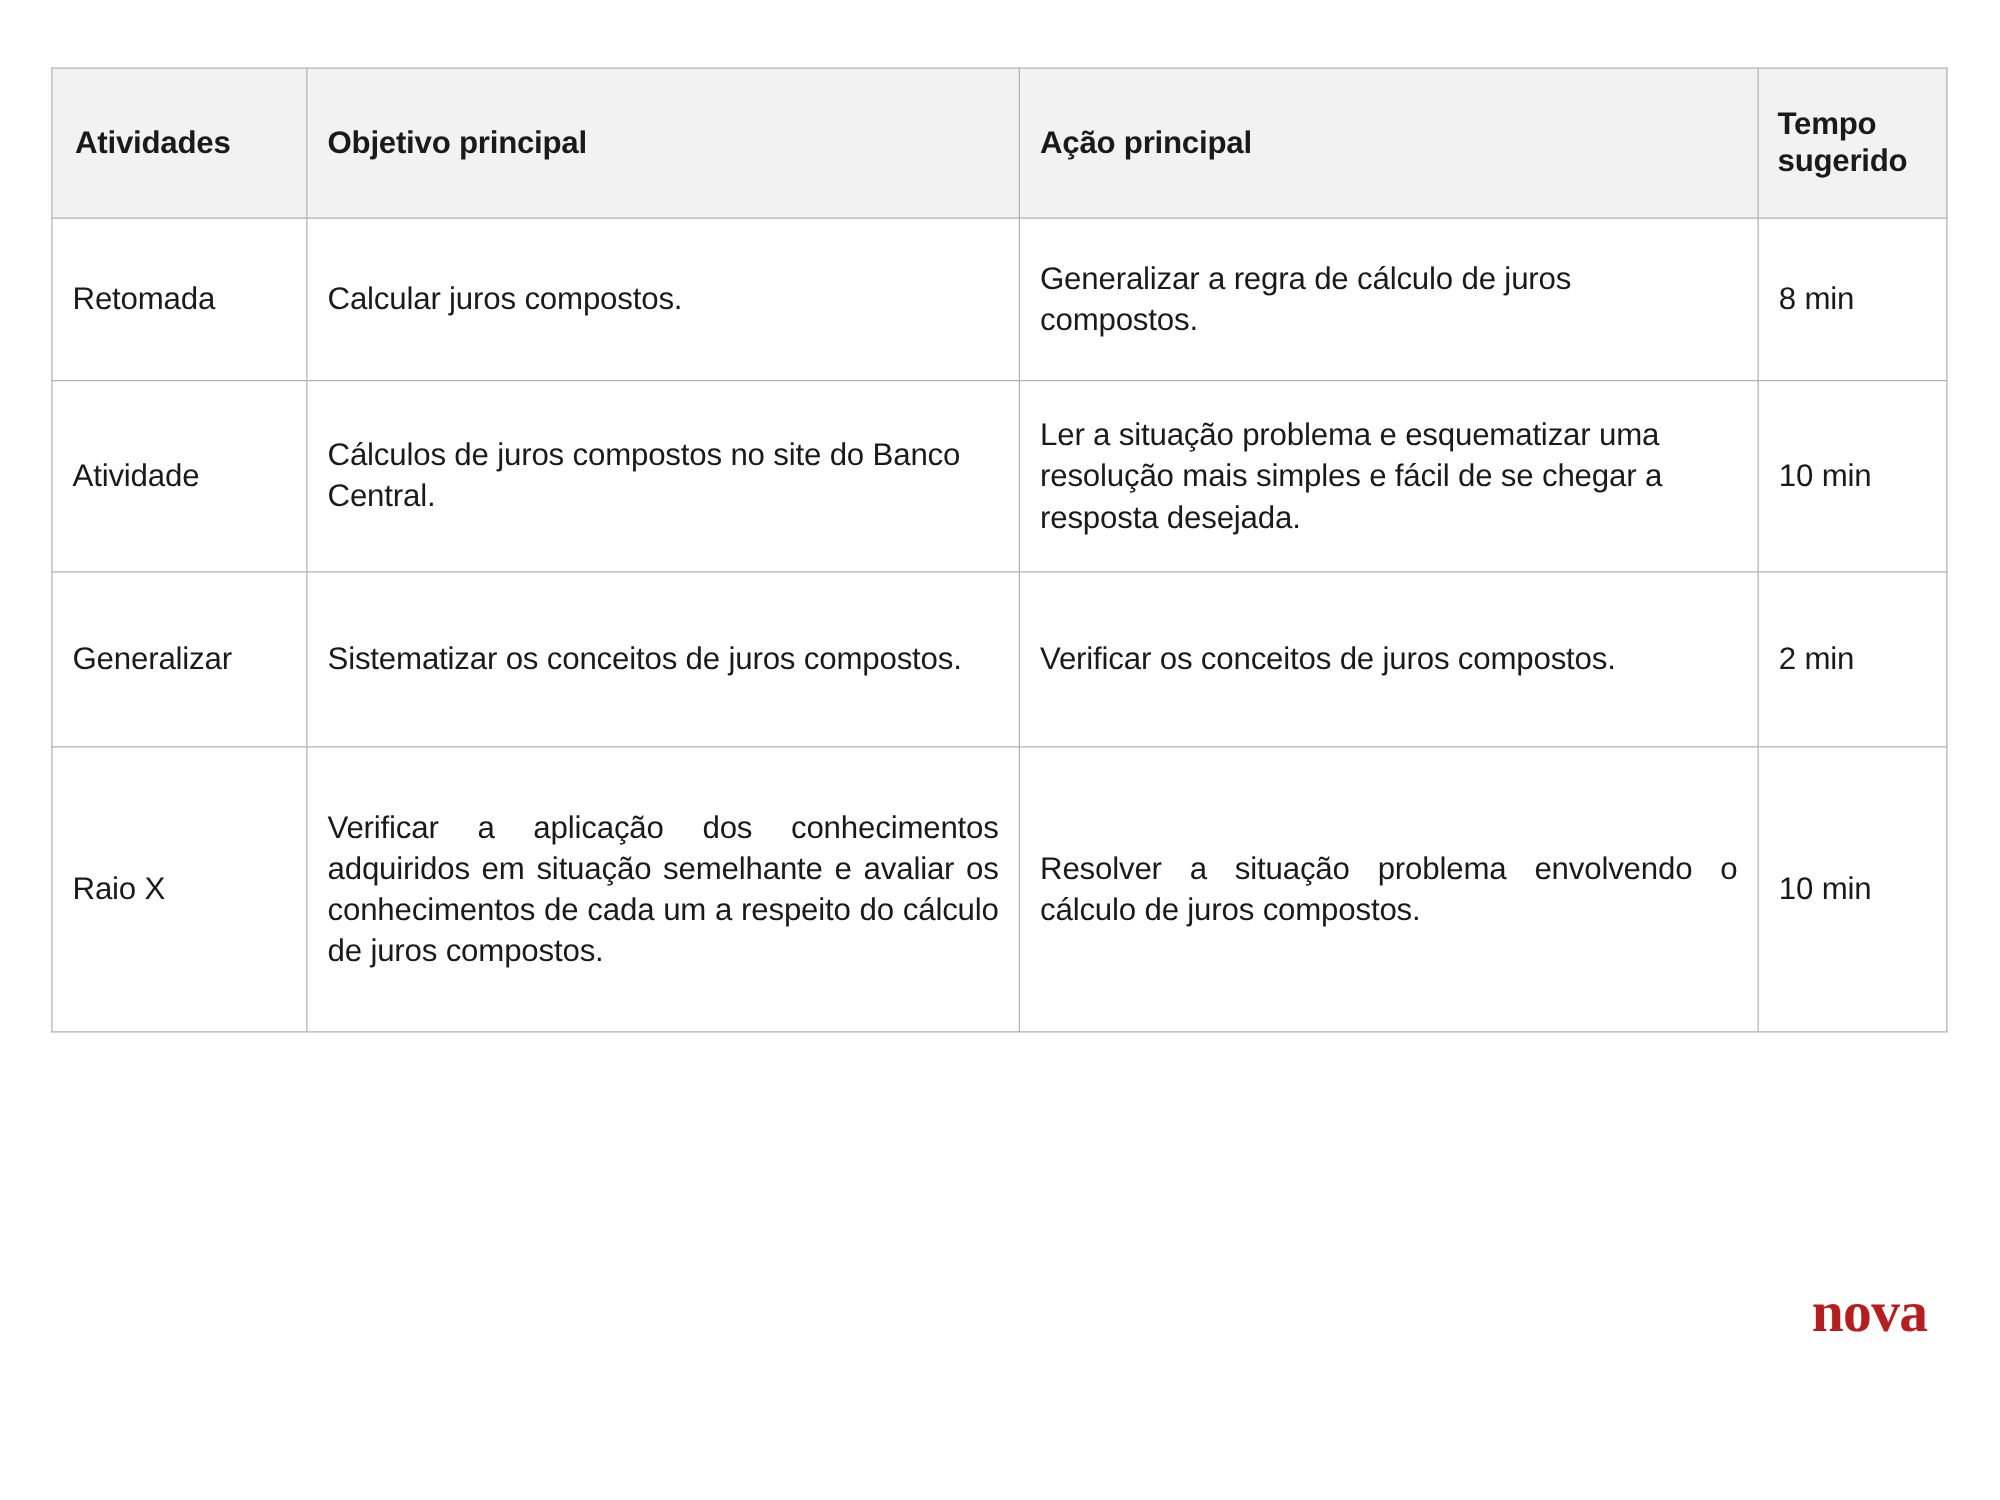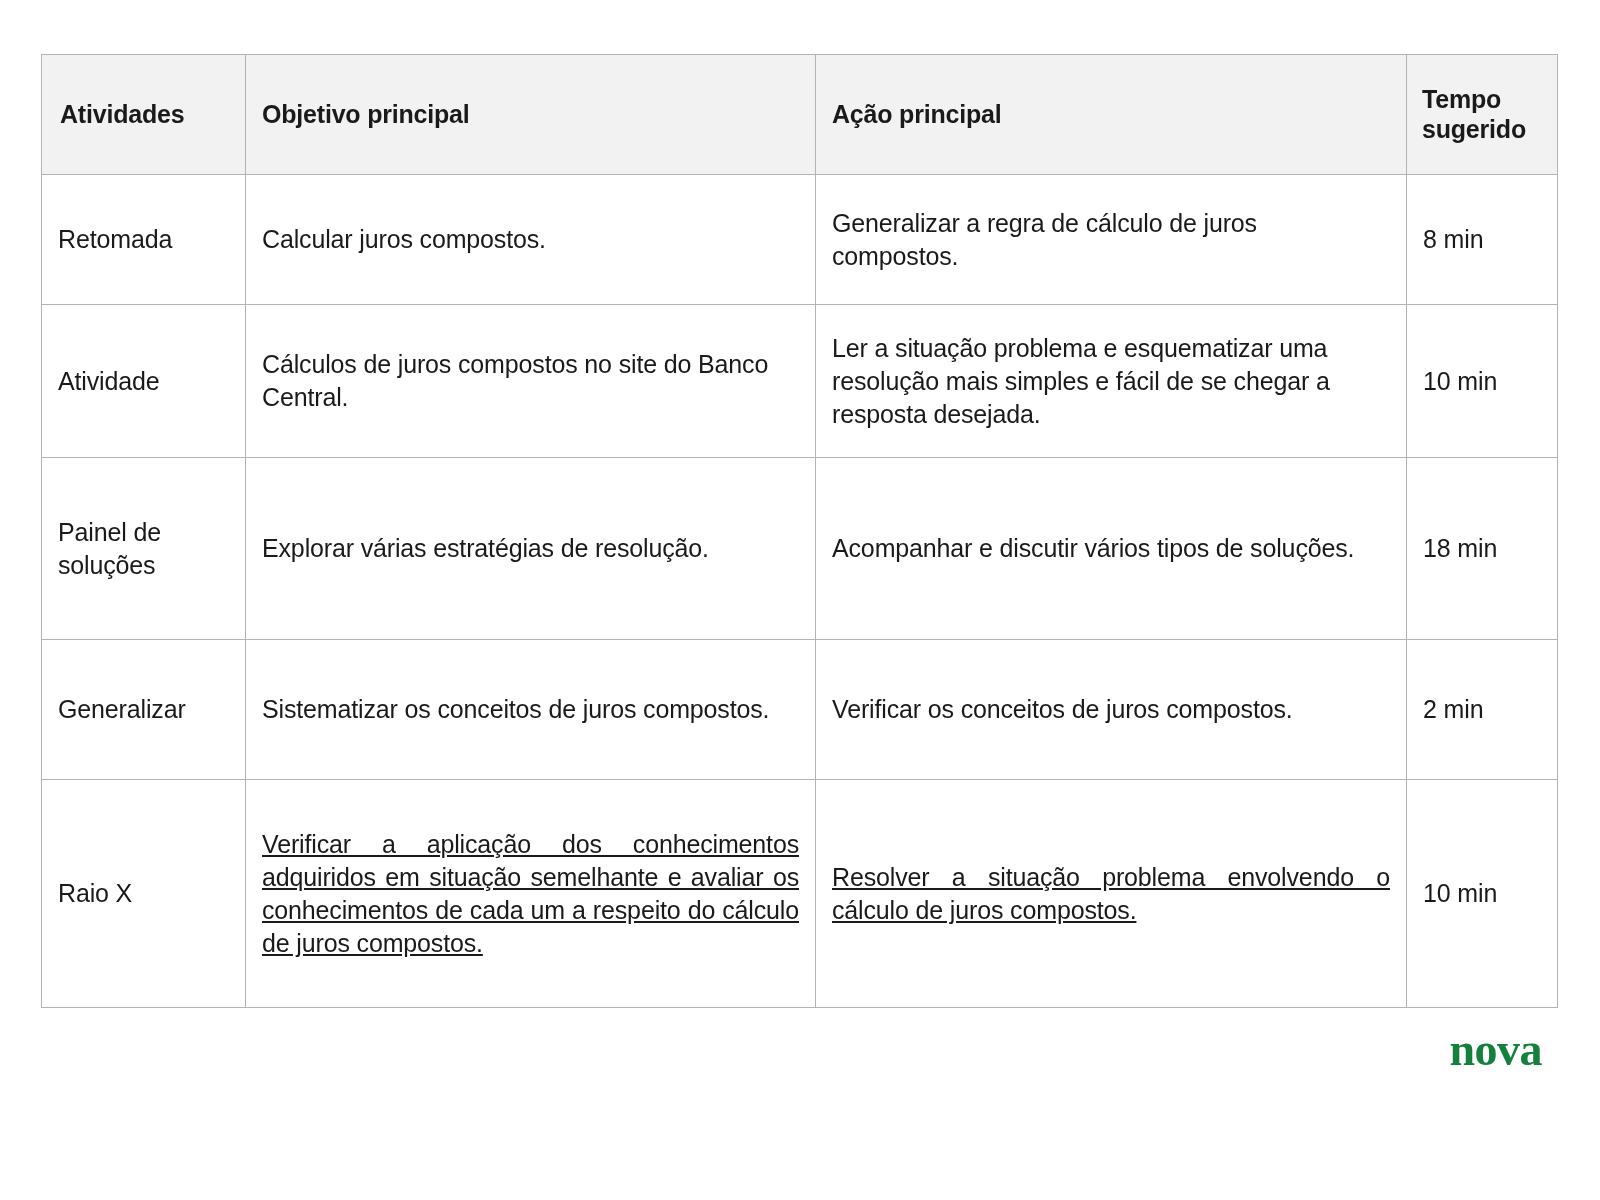--- a/index.html
+++ b/index.html
@@ -68,41 +68,41 @@
     padding-left: 18px;
   }
   .cell-objetivo { padding-left: 18px; padding-right: 22px; }
   .cell-acao     { padding-left: 16px; padding-right: 20px; }
   .cell-tempo    {
     font-size: 26px;
     padding-left: 15px;
     white-space: nowrap;
   }
 
-  .justify { text-align: justify; text-align-last: left; text-decoration: underline; }
+  .justify { text-align: justify; text-align-last: left; }
 
   
   tr.row-0 td { height: 130px; }
   tr.row-1 td { height: 153px; }
   tr.row-2 td { height: 182px; }
   tr.row-3 td { height: 140px; }
   tr.row-4 td { height: 228px; }
 
   
   .logo {
     position: absolute;
     right: 58px;
     top: 1028px;
     width: 190px;
     text-align: right;
     font-family: "Liberation Serif", "DejaVu Serif", serif;
     font-weight: bold;
     font-size: 46px;
     line-height: 0.94;
-    color: #15803d;
+    color: #b91c1c;
     letter-spacing: -0.5px;
     user-select: none;
   }
   .logo .logo-line { display: block; }
 </style>
 </head>
 <body>
 
 <div class="page">
 
@@ -130,26 +130,20 @@
         <td class="cell-tempo">8 min</td>
       </tr>
 
       <tr class="row-1">
         <td class="cell-atividade">Atividade</td>
         <td class="cell-objetivo">Cálculos de juros compostos no site do Banco Central.</td>
         <td class="cell-acao">Ler a situação problema e esquematizar uma resolução mais simples e fácil de se chegar a resposta desejada.</td>
         <td class="cell-tempo">10 min</td>
       </tr>
 
-      <tr class="row-2">
-        <td class="cell-atividade">Painel de soluções</td>
-        <td class="cell-objetivo">Explorar várias estratégias de resolução.</td>
-        <td class="cell-acao">Acompanhar e discutir vários tipos de soluções.</td>
-        <td class="cell-tempo">18 min</td>
-      </tr>
 
       <tr class="row-3">
         <td class="cell-atividade">Generalizar</td>
         <td class="cell-objetivo">Sistematizar os conceitos de juros compostos.</td>
         <td class="cell-acao">Verificar os conceitos de juros compostos.</td>
         <td class="cell-tempo">2 min</td>
       </tr>
 
       <tr class="row-4">
         <td class="cell-atividade">Raio X</td>

